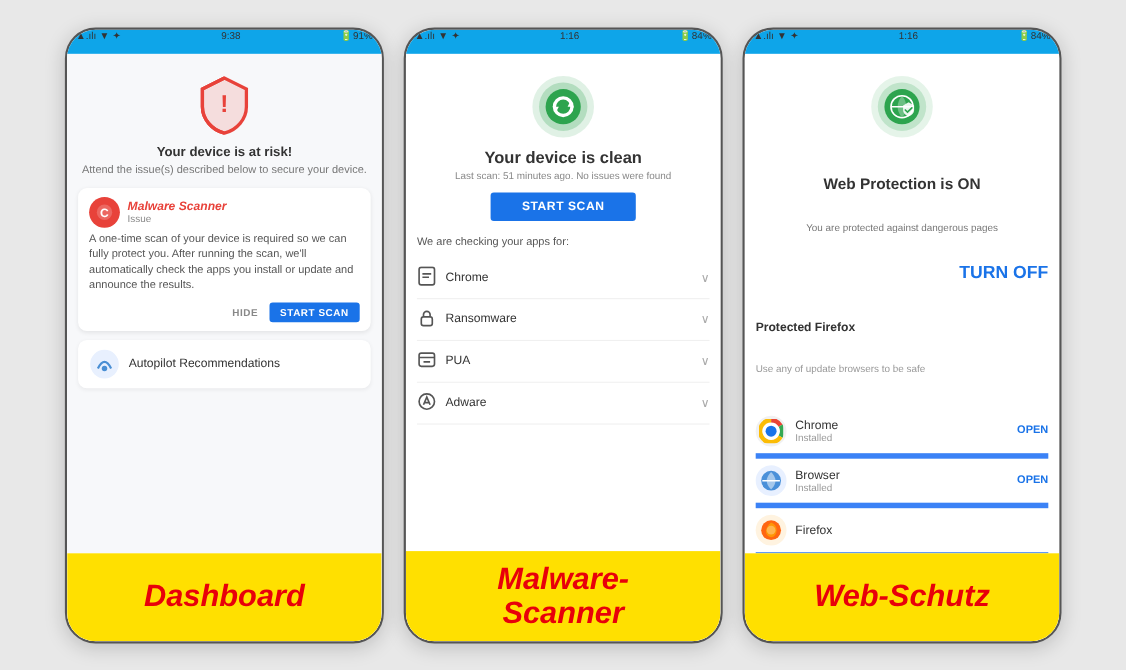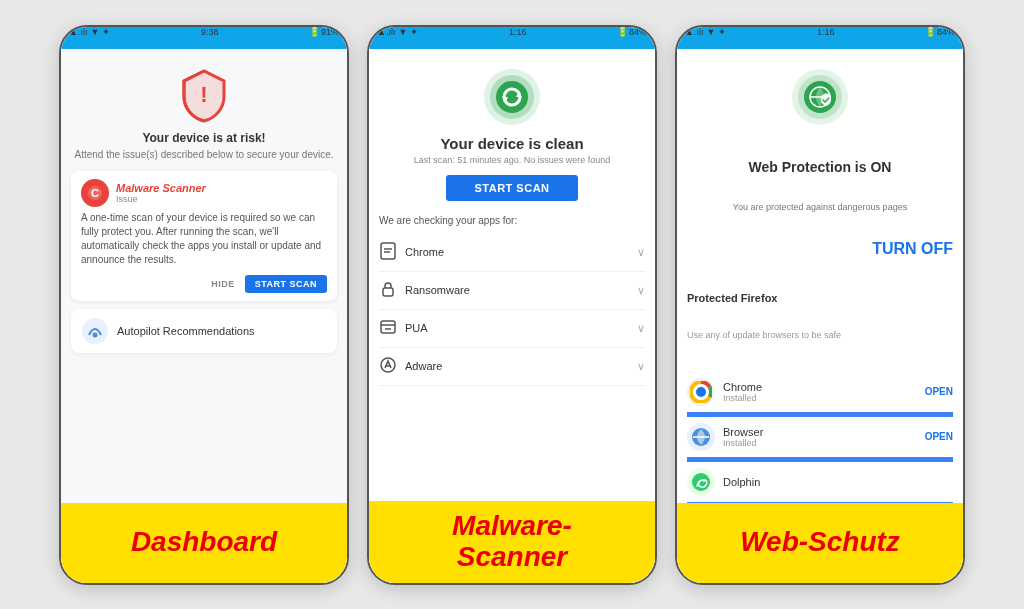--- a/index.html
+++ b/index.html
@@ -563,33 +563,20 @@
                   <line x1="3" y1="11" x2="19" y2="11" stroke="#fff" stroke-width="1.5"></line>
                 </svg>
             </div>
             <div class="browser-info">
               <div class="browser-name">Browser</div>
               <div class="browser-status">Installed</div>
             </div>
             <button class="browser-open">OPEN</button>
           </div>
 
-          <div class="browser-item">
-            <div class="browser-icon" style="background:#e8ffe8;">
-              <svg width="22" height="22" viewBox="0 0 22 22">
-                  <circle cx="11" cy="11" r="9" fill="#2ecc71"></circle>
-                  <path d="M7 15 Q9 8 15 9 Q18 10 16 14 Q14 17 11 16 Q8 15 9 13" stroke="#fff" stroke-width="1.5" fill="none" stroke-linecap="round"></path>
-                  <circle cx="14" cy="10" r="1" fill="#fff"></circle>
-                </svg>
-            </div>
-            <div class="browser-info">
-              <div class="browser-name">Dolphin</div>
-              <div class="browser-status"></div>
-            </div>
-          </div>
 
           <div class="browser-item">
             <div class="browser-icon" style="background:#fff3e0;">
               <svg width="22" height="22" viewBox="0 0 22 22">
                   <circle cx="11" cy="11" r="9" fill="#ff6611"></circle>
                   <path d="M11 4 Q16 6 16 11 Q16 15 13 17 Q10 18 8 16 Q5 13 7 9 Q9 5 11 4Z" fill="#ffaa00" opacity="0.7"></path>
                   <circle cx="11" cy="11" r="4" fill="#fff" opacity="0.3"></circle>
                 </svg>
             </div>
             <div class="browser-info">

